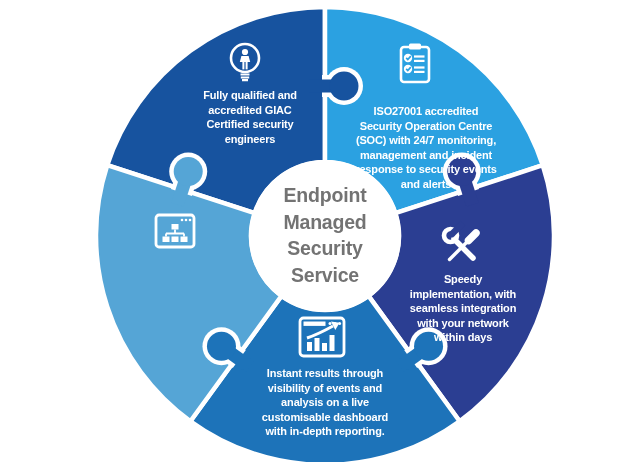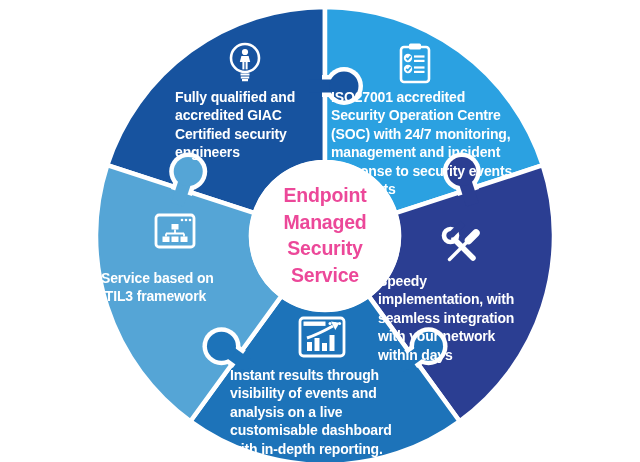--- a/index.html
+++ b/index.html
@@ -2,26 +2,26 @@
 <html><head>
 <meta charset="utf-8">
 <style>
   html,body { margin:0; padding:0; background:#fff; }
   .stage {
     position:relative; width:640px; height:462px; background:#fff;
     overflow:hidden; font-family:"Liberation Sans", sans-serif;
   }
   .stage svg { position:absolute; left:0; top:0; }
   .seg-label {
-    position:absolute; color:#fff; font-weight:bold; font-size:14px;
-    line-height:1.32; text-align:left; white-space:pre-line;
+    position:absolute; color:#fff; font-weight:bold; font-size:11px;
+    line-height:1.32; text-align:center; white-space:pre-line;
     letter-spacing:-0.15px;
   }
   #label-engineers      { left:175px; top:88px;  width:150px; }
-  #label-soc            { left:331px; top:88px;  width:190px; }
+  #label-soc            { left:331px; top:104px;  width:190px; }
   #label-implementation { left:378px; top:272px; width:170px; }
   #label-dashboard      { left:230px; top:366px; width:190px; }
   #label-itil           { left:101px; top:269px; width:150px; }
   .center-label {
     position:absolute; left:250px; top:182px; width:150px;
     font-weight:bold; font-size:19.5px; line-height:1.37;
     text-align:center; white-space:pre-line; letter-spacing:-0.2px;
   }
   .icon * { vector-effect:none; }
 </style>
@@ -135,20 +135,18 @@
   <div class="seg-label" id="label-dashboard">Instant results through
 visibility of events and
 analysis on a live
 customisable dashboard
 with in-depth reporting.</div>
   <div class="seg-label" id="label-implementation">Speedy
 implementation, with
 seamless integration
 with your network
 within days</div>
-  <div class="seg-label" id="label-itil">Service based on
-ITIL3 framework</div>
 
-  <div class="center-label" style="color: #ec4899;">Endpoint
+  <div class="center-label" style="color: #737373;">Endpoint
 Managed
 Security
 Service</div>
 </div>
 
 </body></html>

